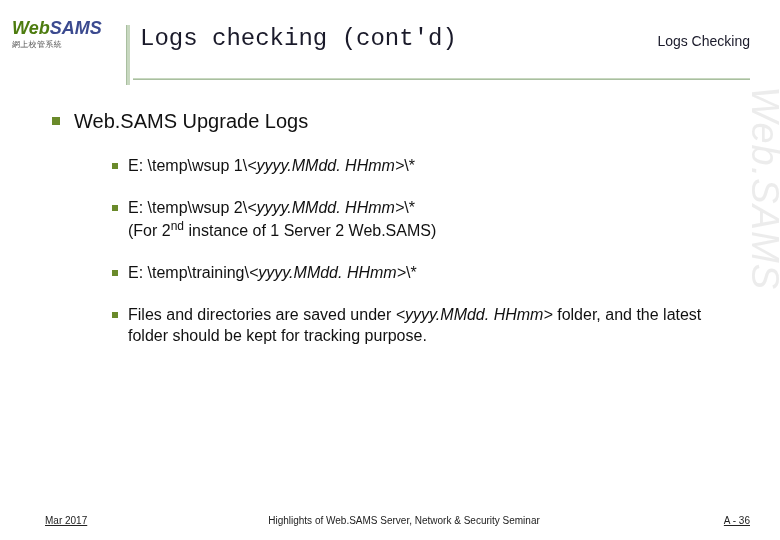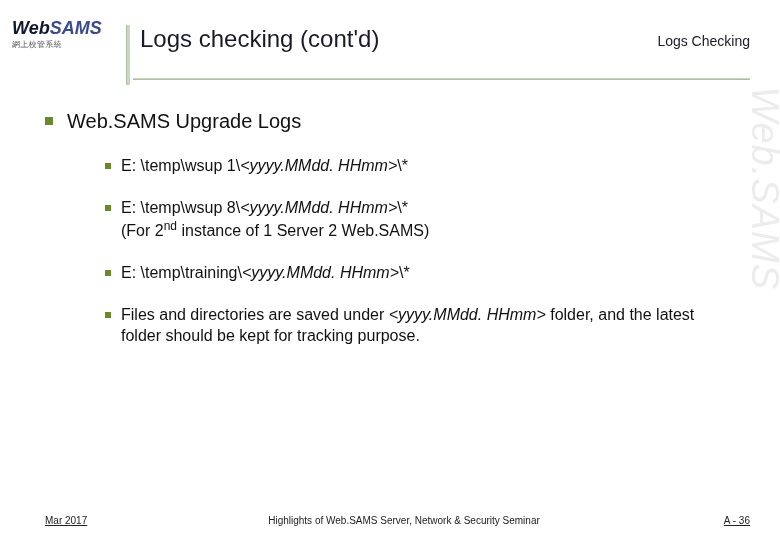--- a/index.html
+++ b/index.html
@@ -17,37 +17,38 @@
     left: 12px;
     width: 110px;
     height: 40px;
   }
   .logo-text {
     font-size: 18px;
     font-weight: bold;
     font-style: italic;
     color: #3b4a8f;
   }
-  .logo-text .web { color: #0f172a; }
+  .logo-text .web { color: #4d7c0f; }
   .logo-sub {
     font-size: 8px;
     color: #555;
     letter-spacing: 0.3px;
   }
   .title-wrap {
     position: absolute;
     top: 25px;
     left: 140px;
     right: 30px;
     height: 52px;
   }
   .title {
     font-size: 24px;
     color: #1a1a2a;
     font-weight: normal;
+    font-family: Liberation Mono, monospace;
   }
   .subtitle {
     font-size: 14px;
     color: #1a1a2a;
     float: right;
     margin-top: 8px;
   }
   .title-underline {
     position: absolute;
     left: 133px;
@@ -64,21 +65,21 @@
     top: 25px;
     left: 126px;
     width: 4px;
     height: 60px;
     background: #c8d8c0;
     border-left: 1px solid #a9bfa0;
   }
   .content {
     position: absolute;
     top: 110px;
-    left: 45px;
+    left: 52px;
     right: 60px;
   }
   .bullet-row {
     display: flex;
     align-items: flex-start;
   }
   .sq {
     width: 8px;
     height: 8px;
     background: #6a8a2a;
@@ -174,21 +175,21 @@
     <div class="bullet-row">
       <div class="sq small"></div>
       <div class="l2-text">
         <span>E: \temp\wsup 1\</span><span class="italic">&lt;yyyy.MMdd. HHmm&gt;</span><span>\*</span>
       </div>
     </div>
 
     <div class="bullet-row">
       <div class="sq small"></div>
       <div class="l2-text">
-        <span>E: \temp\wsup 8\</span><span class="italic">&lt;yyyy.MMdd. HHmm&gt;</span><span>\*</span><br>
+        <span>E: \temp\wsup 2\</span><span class="italic">&lt;yyyy.MMdd. HHmm&gt;</span><span>\*</span><br>
         <span> (For 2</span><span class="sup">nd</span><span> instance of 1 Server 2 Web.SAMS)</span>
       </div>
     </div>
 
     <div class="bullet-row">
       <div class="sq small"></div>
       <div class="l2-text">
         <span>E: \temp\training\</span><span class="italic">&lt;yyyy.MMdd. HHmm&gt;</span><span>\*</span>
       </div>
     </div>

